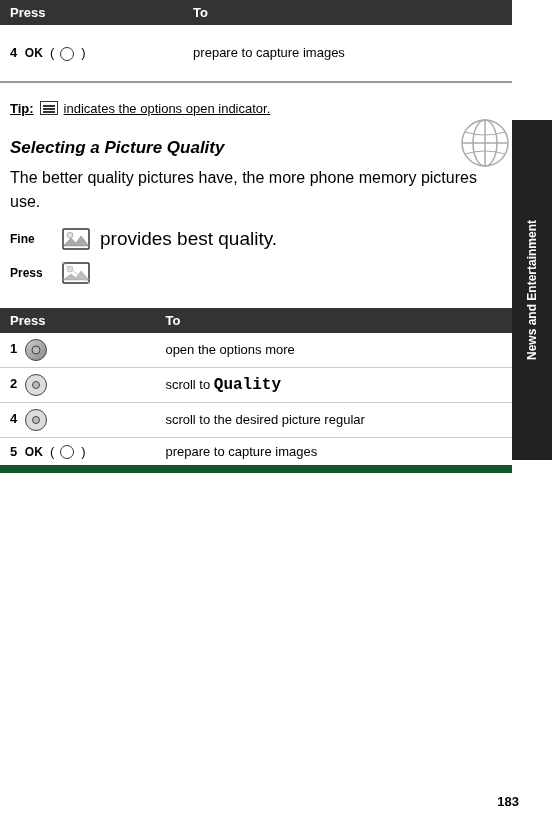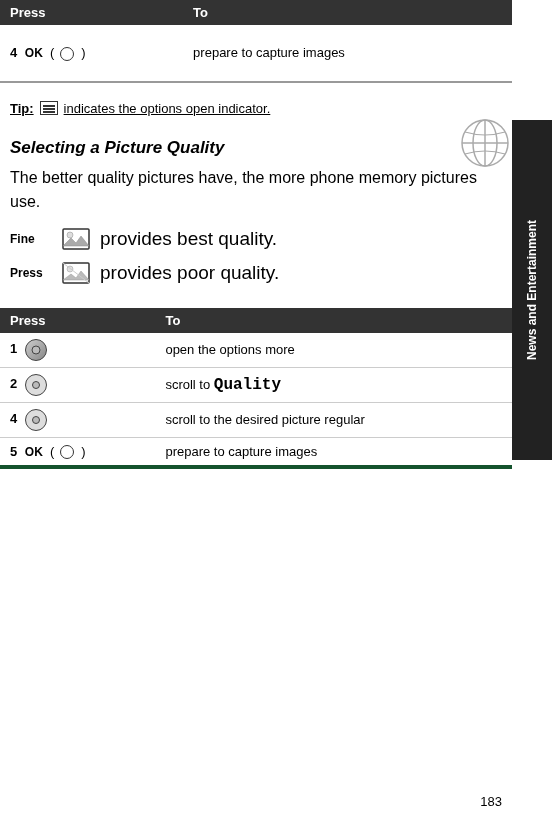--- a/index.html
+++ b/index.html
@@ -145,21 +145,21 @@
       text-align: left;
       font-size: 13px;
     }
     .bottom-table td {
       padding: 6px 10px;
       border-bottom: 1px solid #ccc;
       font-size: 13px;
       vertical-align: middle;
     }
     .bottom-table tr:last-child td {
-      border-bottom: 4px solid #14532d;
+      border-bottom: 8px solid #14532d;
     }
     .row-num {
       font-weight: bold;
       font-size: 13px;
       padding-right: 4px;
     }
 
     
     .side-tab {
       position: absolute;
@@ -187,23 +187,23 @@
       right: 42px;
       top: 118px;
       width: 50px;
       height: 50px;
     }
 
     
     .page-number {
       position: absolute;
       bottom: 8px;
-      right: 50px;
-      font-size: 13px;
-      font-weight: normal;
+      right: 33px;
+      font-size: 13px;
+      font-weight: bold;
     }
 
     
     .bold-fixed {
       font-weight: bold;
       font-family: 'Courier New', monospace;
       font-size: 16px;
     }
 
     
@@ -303,21 +303,20 @@
       <span class="quality-label">Press</span>
       <span class="quality-img-icon">
         <svg viewBox="0 0 28 22" xmlns="http://www.w3.org/2000/svg">
           <rect x="1" y="1" width="26" height="20" rx="1" fill="white" stroke="#333" stroke-width="1.5"></rect>
           <polygon points="1,18 9,12 14,16 19,9 27,18" fill="#bbb" stroke="#999" stroke-width="0.5"></polygon>
           <circle cx="8" cy="7" r="3" fill="#e0e0e0" stroke="#999" stroke-width="0.5"></circle>
 
           <line x1="1" y1="1" x2="27" y2="21" stroke="#ccc" stroke-width="1"></line>
         </svg>
       </span>
-      <span class="quality-desc">provides poor quality.</span>
     </div>
 
   </div>
 
   <table class="bottom-table">
     <thead>
       <tr>
         <th>Press</th>
         <th>To</th>
       </tr>

